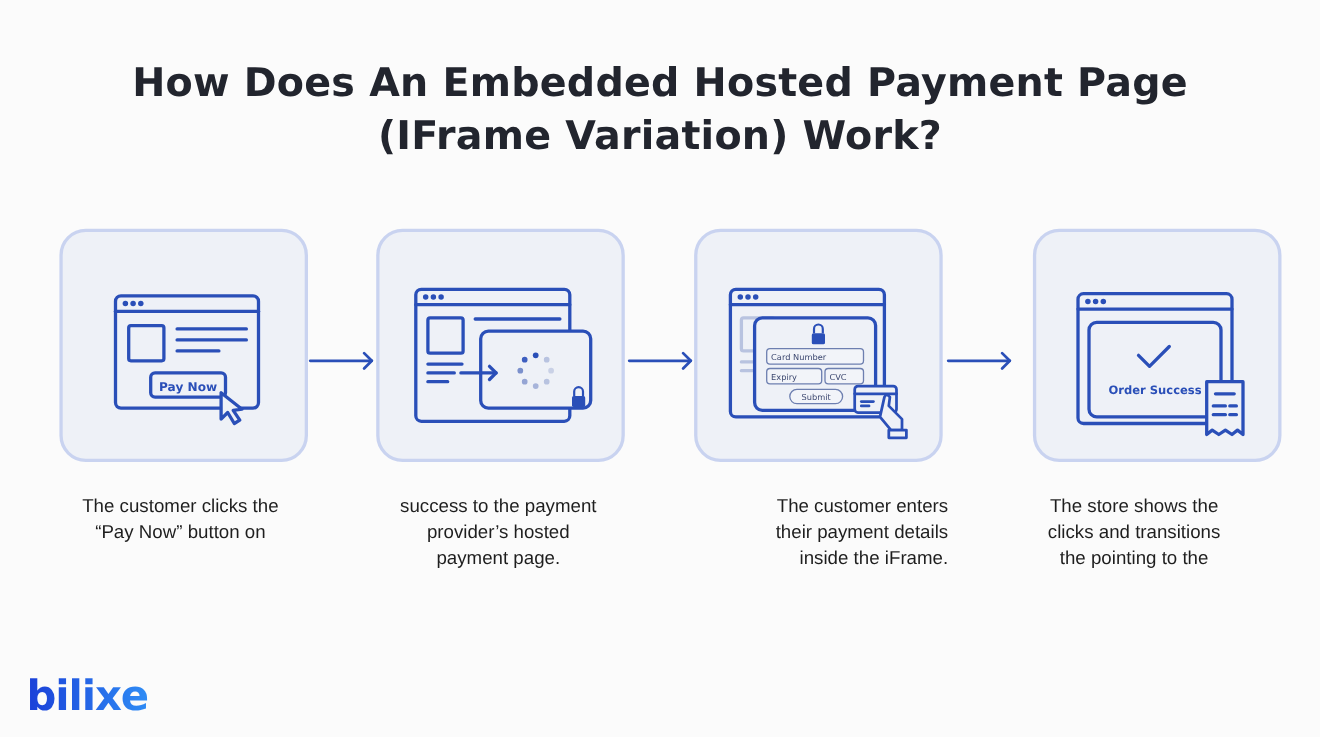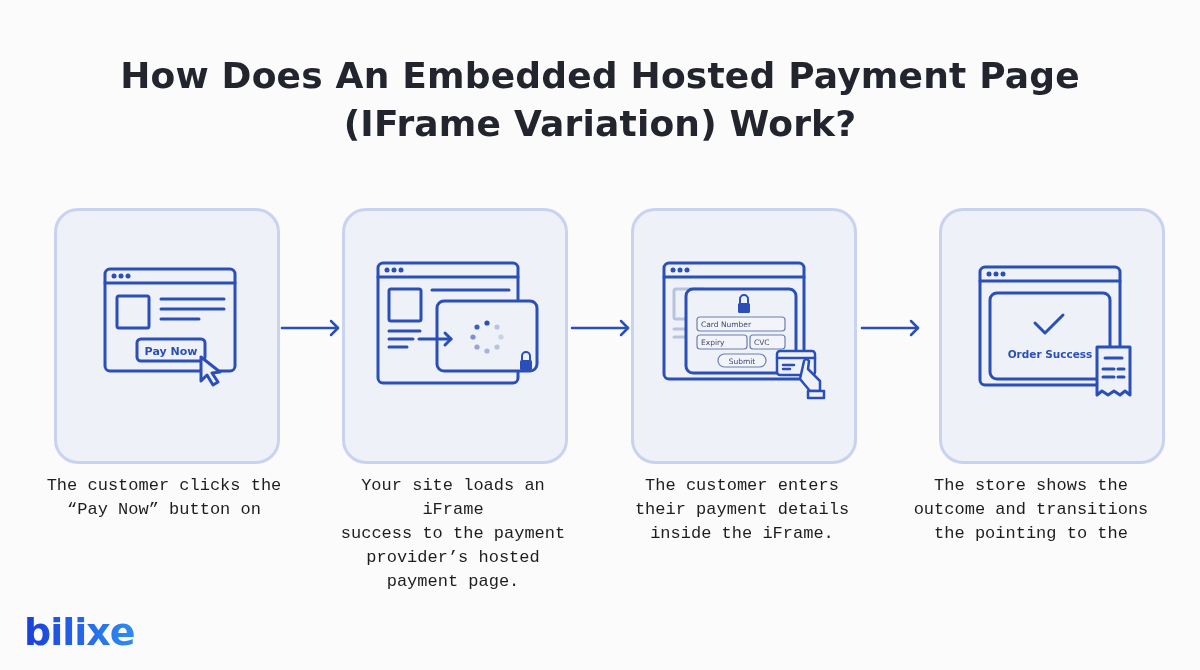--- a/index.html
+++ b/index.html
@@ -10,32 +10,32 @@
     position: relative;
   }
   .title {
     position: absolute; left: 0; top: 52px; width: 1200px;
     text-align: center;
     font-family: "DejaVu Sans", sans-serif;
     font-weight: bold; font-size: 36px; line-height: 48px;
     color: #22252e; letter-spacing: 0.2px;
   }
   .card {
-    position: absolute; top: 208px; width: 226px; height: 256px;
+    position: absolute; top: 208px; width: 226px; height: 212px;
     background: #eef1f7;
     border: 3px solid #c9d3f0;
     border-radius: 24px;
     box-sizing: border-box;
   }
   .card svg { position: absolute; left: 0; top: 0; }
   .arrow { position: absolute; top: 318px; }
   .caption {
-    position: absolute; top: 474px; width: 240px;
+    position: absolute; top: 448px; width: 240px;
     text-align: center;
-    font-family: Liberation Mono, monospace;
+    font-family: Liberation Sans, sans-serif;
     font-size: 17px; line-height: 24px; color: #1e1e1e;
   }
   .logo {
     position: absolute; left: 24px; top: 610px;
     font-family: "DejaVu Sans", sans-serif;
     font-weight: bold; font-size: 38px; letter-spacing: -1px;
     background: linear-gradient(90deg, #1a3fd8, #2f8cf5);
     -webkit-background-clip: text; background-clip: text;
     color: transparent;
   }
@@ -188,29 +188,28 @@
       </g>
     <text class="svgtext" x="108" y="147" text-anchor="middle" font-size="10.5" font-weight="bold" fill="#2a4fb8">Order Success</text>
   </svg>
 </div>
 
 <div class="caption" style="left:44px;">
   <div>The customer clicks the</div>
   <div>“Pay Now” button on</div>
 </div>
 <div class="caption" style="left:333px;">
-  <div>Your site loads an iFrame</div>
   <div>success to the payment</div>
   <div>provider’s hosted</div>
   <div>payment page.</div>
 </div>
-<div class="caption" style="left:622px;">
+<div class="caption" style="left:622px;text-align:right;">
   <div>The customer enters</div>
   <div>their payment details</div>
   <div>inside the iFrame.</div>
 </div>
 <div class="caption" style="left:911px;">
   <div>The store shows the</div>
-  <div>outcome and transitions</div>
+  <div>clicks and transitions</div>
   <div>the pointing to the</div>
 </div>
 
 <div class="logo">bilixe</div>
 
 </body></html>

